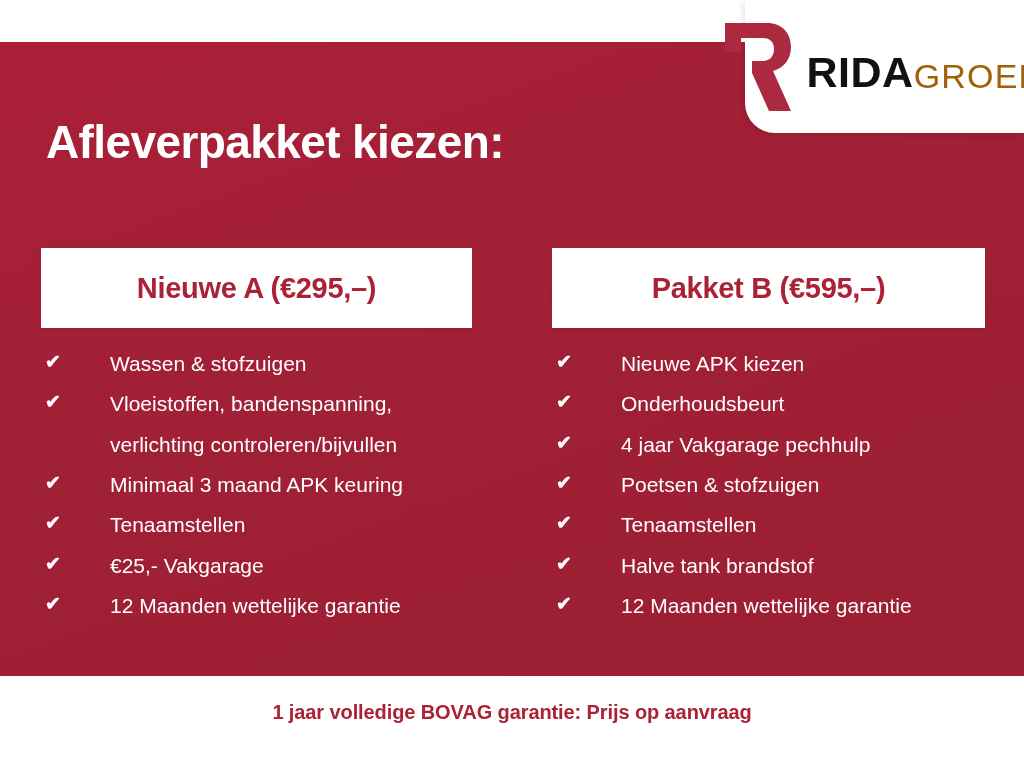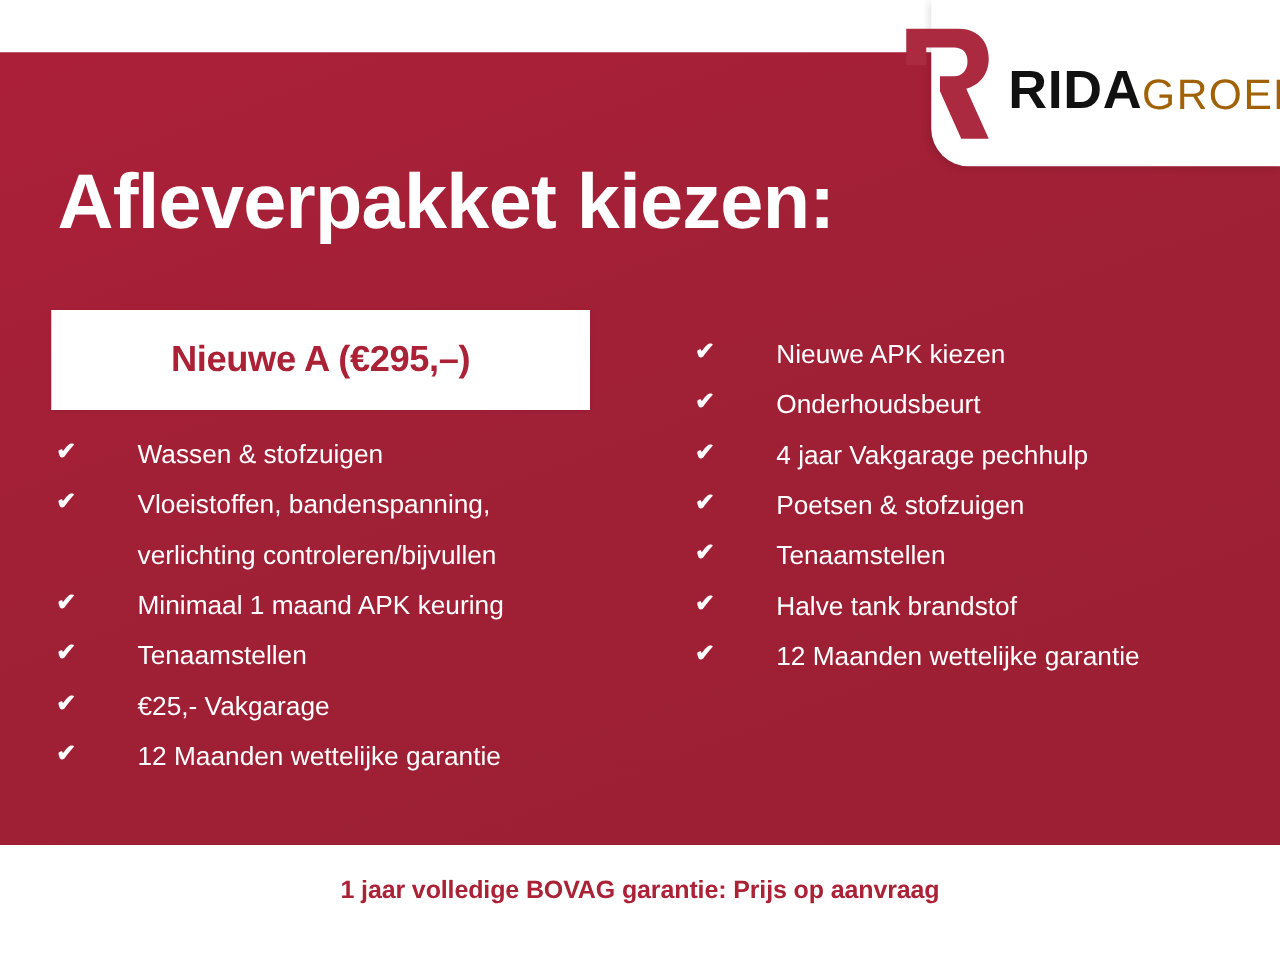--- a/index.html
+++ b/index.html
@@ -35,21 +35,21 @@
     background-image: linear-gradient(160deg, #ab2038 0%, #a02036 45%, #9c1f33 100%);
     overflow: hidden;
   }
 
   
   .headline {
     position: absolute;
     left: 46px;
     top: 45px;
     color: #ffffff;
-    font-size: 62px;
+    font-size: 46px;
     font-weight: 700;
     letter-spacing: -0.6px;
     line-height: 1.05;
     white-space: nowrap;
   }
 
   
   .logo-panel {
     position: absolute;
     left: 745px;
@@ -200,38 +200,41 @@
           <li>
             <span class="check">✔</span>
             <span class="item-text">Wassen &amp; stofzuigen</span>
           </li>
           <li>
             <span class="check">✔</span>
             <span class="item-text">Vloeistoffen, bandenspanning, verlichting controleren/bijvullen</span>
           </li>
           <li>
             <span class="check">✔</span>
-            <span class="item-text">Minimaal 1 maand APK keuring</span>
+            <span class="item-text">Minimaal 3 maand APK keuring</span>
           </li>
           <li>
             <span class="check">✔</span>
             <span class="item-text">Tenaamstellen</span>
           </li>
           <li>
             <span class="check">✔</span>
             <span class="item-text">€25,- Vakgarage</span>
           </li>
           <li>
             <span class="check">✔</span>
             <span class="item-text">12 Maanden wettelijke garantie</span>
           </li>
         </ul>
       </div>
 
       <div class="pkg pkg-b">
+        <div class="pkg-head">
+          <span class="pkg-head-text">Pakket B (€595,–)</span>
+        </div>
         <ul class="pkg-list">
           <li>
             <span class="check">✔</span>
             <span class="item-text">Nieuwe APK kiezen</span>
           </li>
           <li>
             <span class="check">✔</span>
             <span class="item-text">Onderhoudsbeurt</span>
           </li>
           <li>

